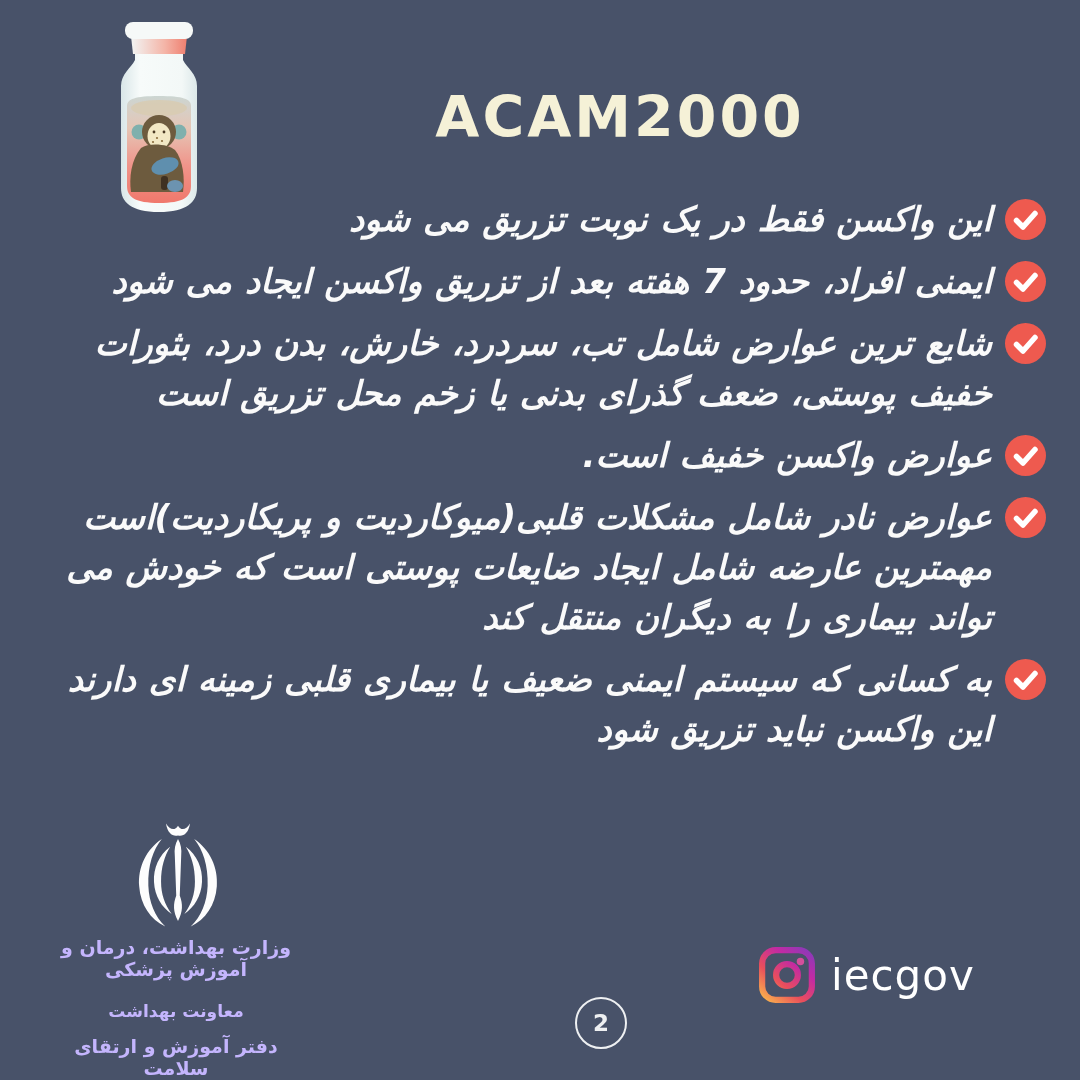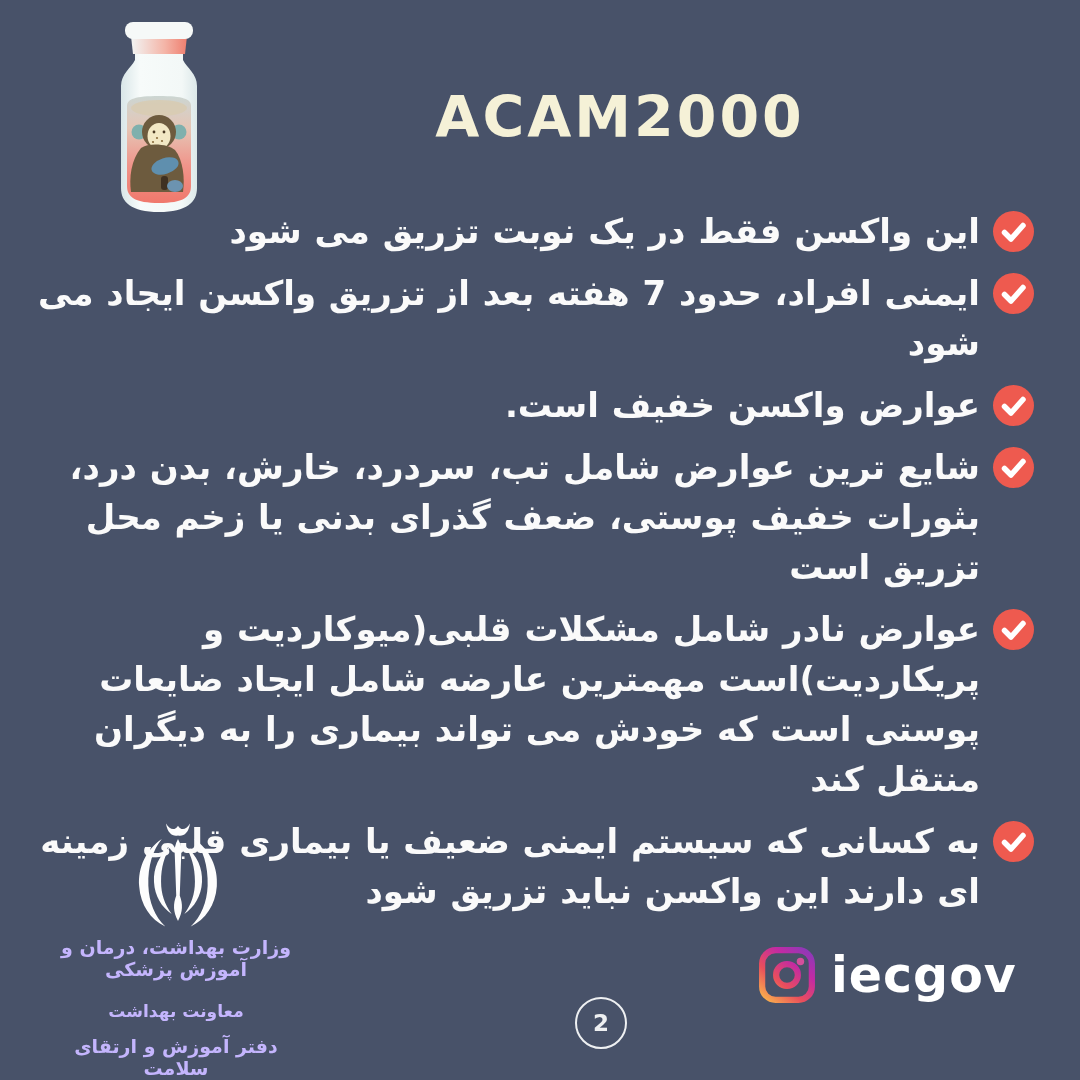--- a/index.html
+++ b/index.html
@@ -28,21 +28,21 @@
     position:absolute;left:240px;top:86px;width:760px;
     text-align:center;
     color:var(--title);
     font-size:57px;font-weight:700;letter-spacing:3px;
     line-height:1.1;
   }
   
   .bullets{
     position:absolute;top:194px;left:20px;right:34px;
     direction:rtl;
-    list-style:none;margin:12px;padding:0;
+    list-style:none;margin:0;padding:0;font-style:italic;
   }
   .bullet{
     display:flex;
     align-items:flex-start;
     gap:13px;
     margin:0 0 12px 0;
   }
   .check{
     flex:0 0 41px;width:41px;height:41px;margin-top:5px;
   }
@@ -64,21 +64,21 @@
   }
   .ministry-line1{font-size:19px;font-weight:700;margin:0 0 21px 0;}
   .ministry-line2{font-size:17px;font-weight:700;margin:12px 0 14px 0;text-align:center;}
   .ministry-line3{font-size:19px;font-weight:700;margin:14px;}
   .instagram{
     position:absolute;left:758px;top:946px;
     display:flex;align-items:center;gap:15px;
   }
   .ig-icon{width:58px;height:58px;}
   .ig-handle{
-    color:#ffffff;font-size:49px;font-weight:700;letter-spacing:1px;
+    color:#ffffff;font-size:42px;font-weight:400;letter-spacing:1px;
   }
   .page-badge{
     position:absolute;left:575px;top:997px;
     width:52px;height:52px;border-radius:50%;
     border:2.5px solid #eef0f2;
     box-sizing:border-box;
     display:flex;align-items:center;justify-content:center;
     color:#eef0f2;font-size:23px;font-weight:700;
   }
 </style>
@@ -151,29 +151,29 @@
         <path d="M11.5 21.5 L18 28 L30 14.5" fill="none" stroke="#ffffff" stroke-width="5.5" stroke-linecap="round" stroke-linejoin="round"></path>
       </svg>
       <span class="bullet-text">ایمنی افراد، حدود 7 هفته بعد از تزریق واکسن ایجاد می شود</span>
     </li>
 
     <li class="bullet">
       <svg class="check" viewBox="0 0 41 41" aria-hidden="true">
         <circle cx="20.5" cy="20.5" r="20.5" fill="#ee5a4f"></circle>
         <path d="M11.5 21.5 L18 28 L30 14.5" fill="none" stroke="#ffffff" stroke-width="5.5" stroke-linecap="round" stroke-linejoin="round"></path>
       </svg>
+      <span class="bullet-text">شایع ترین عوارض شامل تب، سردرد، خارش، بدن درد، بثورات خفیف پوستی، ضعف گذرای بدنی یا زخم محل تزریق است</span>
+    </li>
+
+    <li class="bullet">
+      <svg class="check" viewBox="0 0 41 41" aria-hidden="true">
+        <circle cx="20.5" cy="20.5" r="20.5" fill="#ee5a4f"></circle>
+        <path d="M11.5 21.5 L18 28 L30 14.5" fill="none" stroke="#ffffff" stroke-width="5.5" stroke-linecap="round" stroke-linejoin="round"></path>
+      </svg>
       <span class="bullet-text">عوارض واکسن خفیف است.</span>
-    </li>
-
-    <li class="bullet">
-      <svg class="check" viewBox="0 0 41 41" aria-hidden="true">
-        <circle cx="20.5" cy="20.5" r="20.5" fill="#ee5a4f"></circle>
-        <path d="M11.5 21.5 L18 28 L30 14.5" fill="none" stroke="#ffffff" stroke-width="5.5" stroke-linecap="round" stroke-linejoin="round"></path>
-      </svg>
-      <span class="bullet-text">شایع ترین عوارض شامل تب، سردرد، خارش، بدن درد، بثورات خفیف پوستی، ضعف گذرای بدنی یا زخم محل تزریق است</span>
     </li>
 
     <li class="bullet">
       <svg class="check" viewBox="0 0 41 41" aria-hidden="true">
         <circle cx="20.5" cy="20.5" r="20.5" fill="#ee5a4f"></circle>
         <path d="M11.5 21.5 L18 28 L30 14.5" fill="none" stroke="#ffffff" stroke-width="5.5" stroke-linecap="round" stroke-linejoin="round"></path>
       </svg>
       <span class="bullet-text">عوارض نادر شامل مشکلات قلبی(میوکاردیت و پریکاردیت)است مهمترین عارضه شامل ایجاد ضایعات پوستی است که خودش می تواند بیماری را به دیگران منتقل کند</span>
     </li>
 

